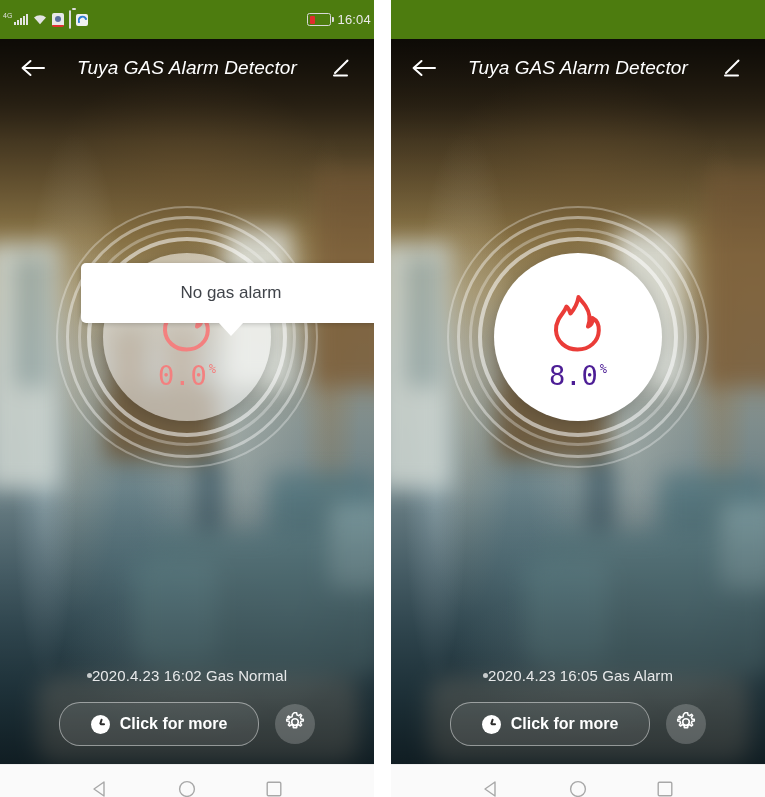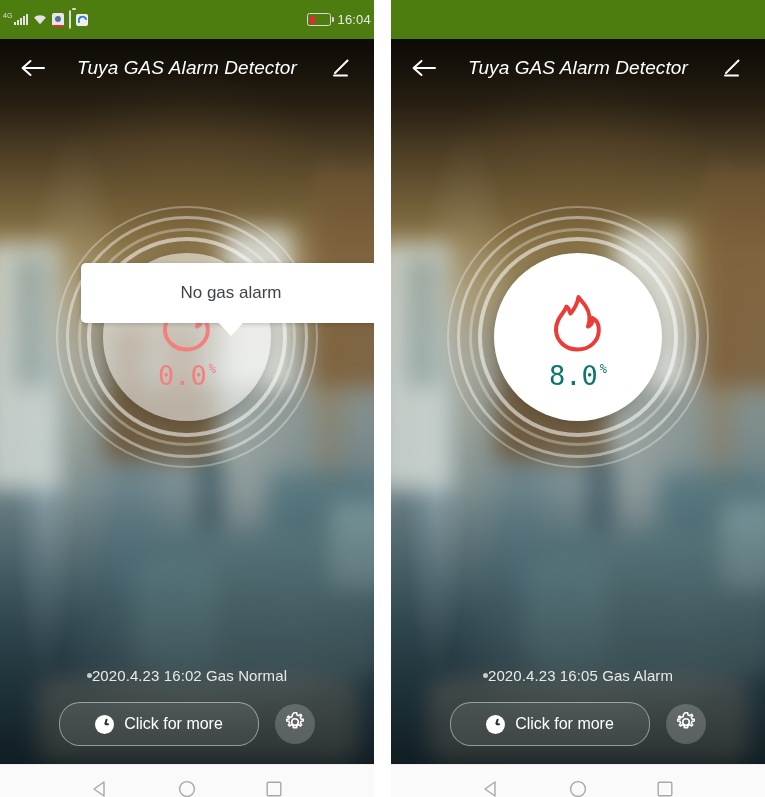--- a/index.html
+++ b/index.html
@@ -224,21 +224,21 @@
   .reading {
     display:flex;
     align-items:flex-start;
     margin-top:4px;
     font-family: "DejaVu Sans Mono", monospace;
     line-height:1;
   }
   .reading .num { font-size:27px; letter-spacing:0px; }
   .reading .pct { font-size:12px; margin-left:2px; margin-top:1px; }
   .phone.left .reading  { color:#f3807f; }
-  .phone.right .reading { color:#0f766e; }
+  .phone.right .reading { color:#4c1d95; }
 
   
   .bubble {
     position:absolute;
     left:50%;
     transform:translateX(-50%);
     top: 224px;
     width: 280px;
     background:#ffffff;
     border-radius:5px;
@@ -297,21 +297,21 @@
     height:42px;
     border-radius:21px;
     border:1px solid rgba(255,255,255,0.45);
     background: rgba(255,255,255,0.07);
     display:flex;
     align-items:center;
     justify-content:center;
     gap:10px;
     color:#ffffff;
     font-size:16px;
-    font-weight:normal;
+    font-weight:bold;
   }
   .clock-ic {
     width:19px; height:19px; border-radius:50%;
     background:#ffffff;
     position:relative;
     flex:none;
   }
   .clock-ic::before{
     content:""; position:absolute; left:50%; top:50%;
     width:1.6px; height:5.5px; background:#2b2b2b;

